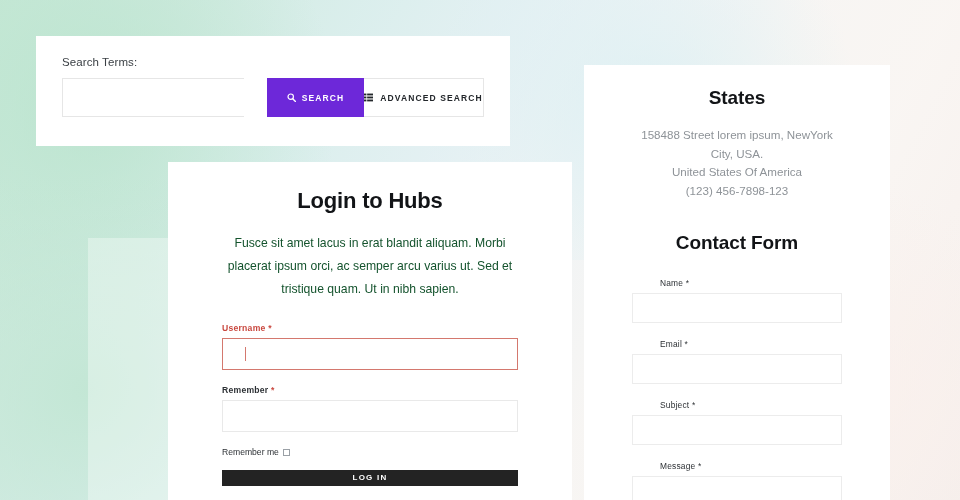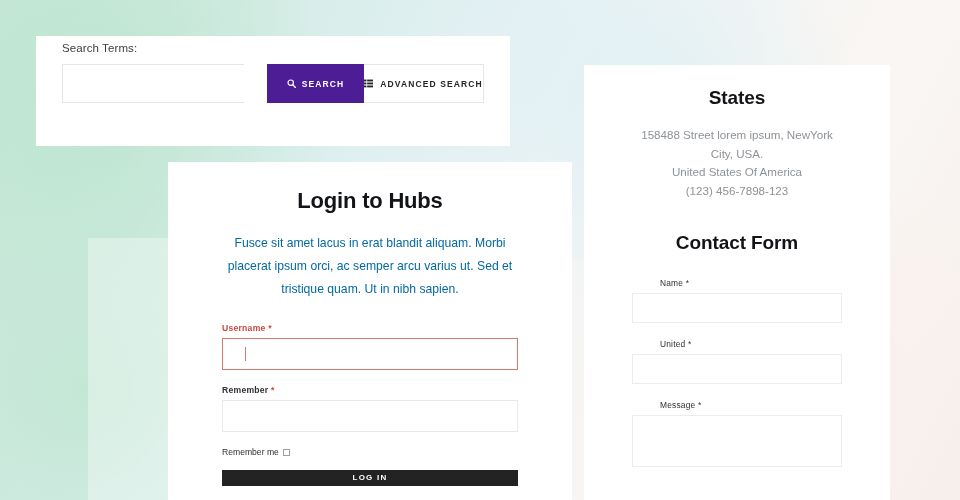--- a/index.html
+++ b/index.html
@@ -39,33 +39,33 @@
   .ghost-panel {
     position:absolute; left:88px; top:238px; width:470px; height:262px;
     background:rgba(255,255,255,0.34);
   }
 
   
   .panel { position:absolute; background:#ffffff; }
 
   
   #search-panel { left:36px; top:36px; width:474px; height:110px; }
-  .search-inner { padding:6px 26px 0 26px;border-radius:19px; }
+  .search-inner { padding:20px 26px 0 26px;border-radius:19px; }
   .search-label {
     font-size:11.5px; color:#3b4045; letter-spacing:0.1px;
     margin-bottom:10px;
   }
   .search-row { display:flex; height:39px; }
   .search-input {
     flex:1 1 auto; border:1px solid #e6e6e6; border-right:none;
     background:#fff; outline:none; padding:0 10px;
     font-family:"Liberation Sans", sans-serif; font-size:12px; color:#333;
   }
   .btn-search {
-    width:97px; background:#4c1d95; color:#fff; border:none;
+    width:97px; background:#6d28d9; color:#fff; border:none;
     display:flex; align-items:center; justify-content:center; gap:6px;
     font-size:8.5px; font-weight:700; letter-spacing:1.1px;
     cursor:pointer; font-family:"Liberation Sans", sans-serif;margin-left:23px;
   }
   .btn-advanced {
     width:120px; background:#fff; color:#23272b;
     border:1px solid #e6e6e6; border-left:none;
     display:flex; align-items:center; justify-content:center; gap:7px;
     font-size:8.5px; font-weight:700; letter-spacing:1.1px;
     cursor:pointer; font-family:"Liberation Sans", sans-serif;
@@ -73,21 +73,21 @@
   .ic { display:inline-block; line-height:0; }
 
   
   #login-panel { left:168px; top:162px; width:404px; height:338px; }
   .login-inner { padding:26px 54px 0 54px; text-align:center; }
   .login-title {
     font-size:22px; font-weight:700; color:#121417; letter-spacing:-0.2px;
     margin-bottom:18px;
   }
   .login-desc {
-    font-size:12.2px; line-height:23px; color:#0369a1;
+    font-size:12.2px; line-height:23px; color:#14532d;
     margin-bottom:22px;
   }
   .field { text-align:left; margin-bottom:15px; }
   .field-label {
     font-size:8.6px; color:#2c3034; letter-spacing:0.25px;
     margin-bottom:5px; font-weight:700;
   }
   .field-label.error { color:#c9483f; }
   .field-label .star { color:#c9483f; }
   .field-input {
@@ -232,24 +232,31 @@
     <div class="contact-form-title">Contact Form</div>
 
     <div class="cf-field">
       <div class="cf-label">
         <span>Name</span>
         <span class="star">*</span>
       </div>
       <input class="cf-input" type="text" placeholder="" style="">
     </div>
 
-
-    <div class="cf-field">
-      <div class="cf-label">
-        <span>United</span>
+    <div class="cf-field">
+      <div class="cf-label">
+        <span>Email</span>
+        <span class="star">*</span>
+      </div>
+      <input class="cf-input" type="text" placeholder="" style="">
+    </div>
+
+    <div class="cf-field">
+      <div class="cf-label">
+        <span>Subject</span>
         <span class="star">*</span>
       </div>
       <input class="cf-input" type="text" placeholder="" style="">
     </div>
 
     <div class="cf-field">
       <div class="cf-label">
         <span>Message</span>
         <span class="star">*</span>
       </div>

